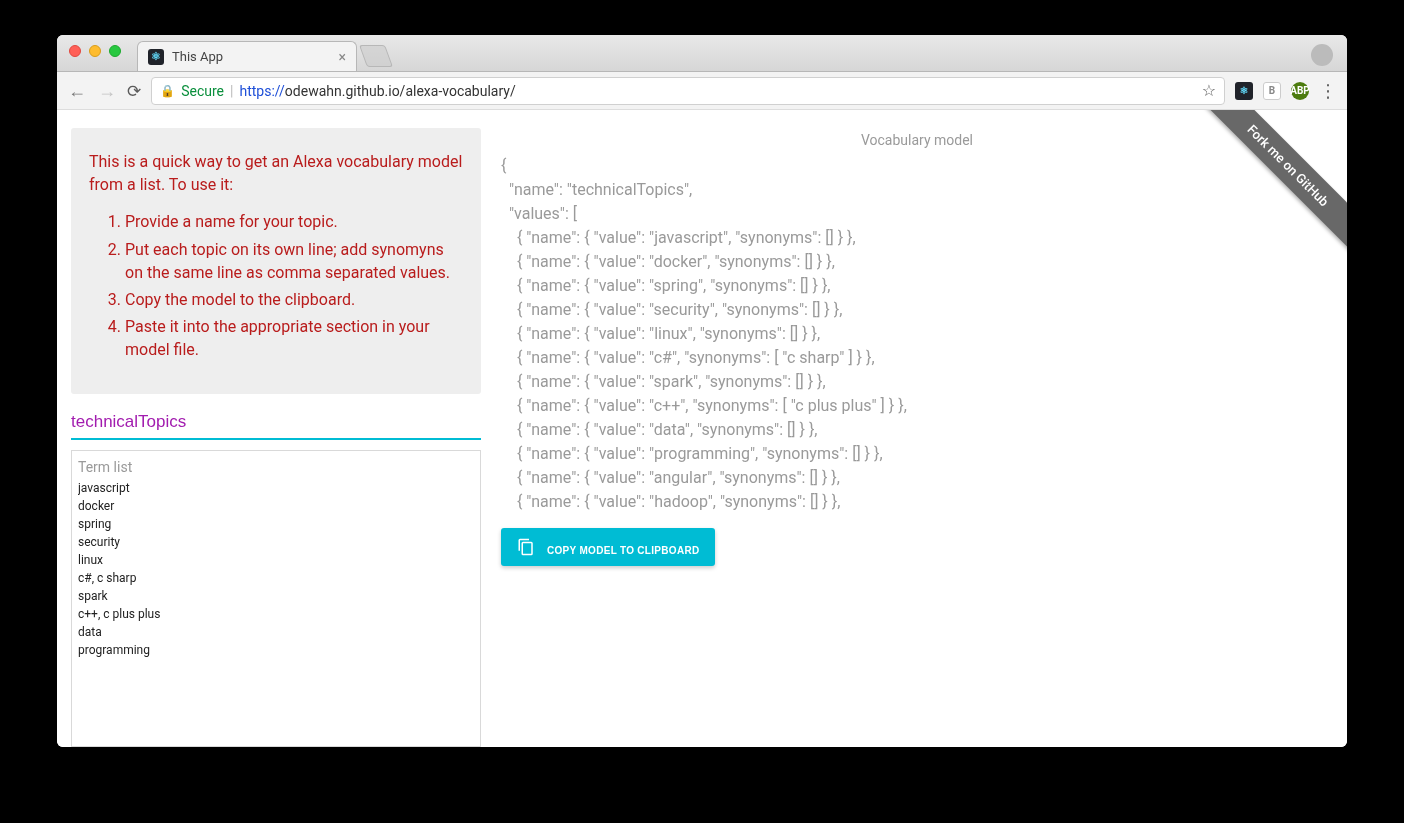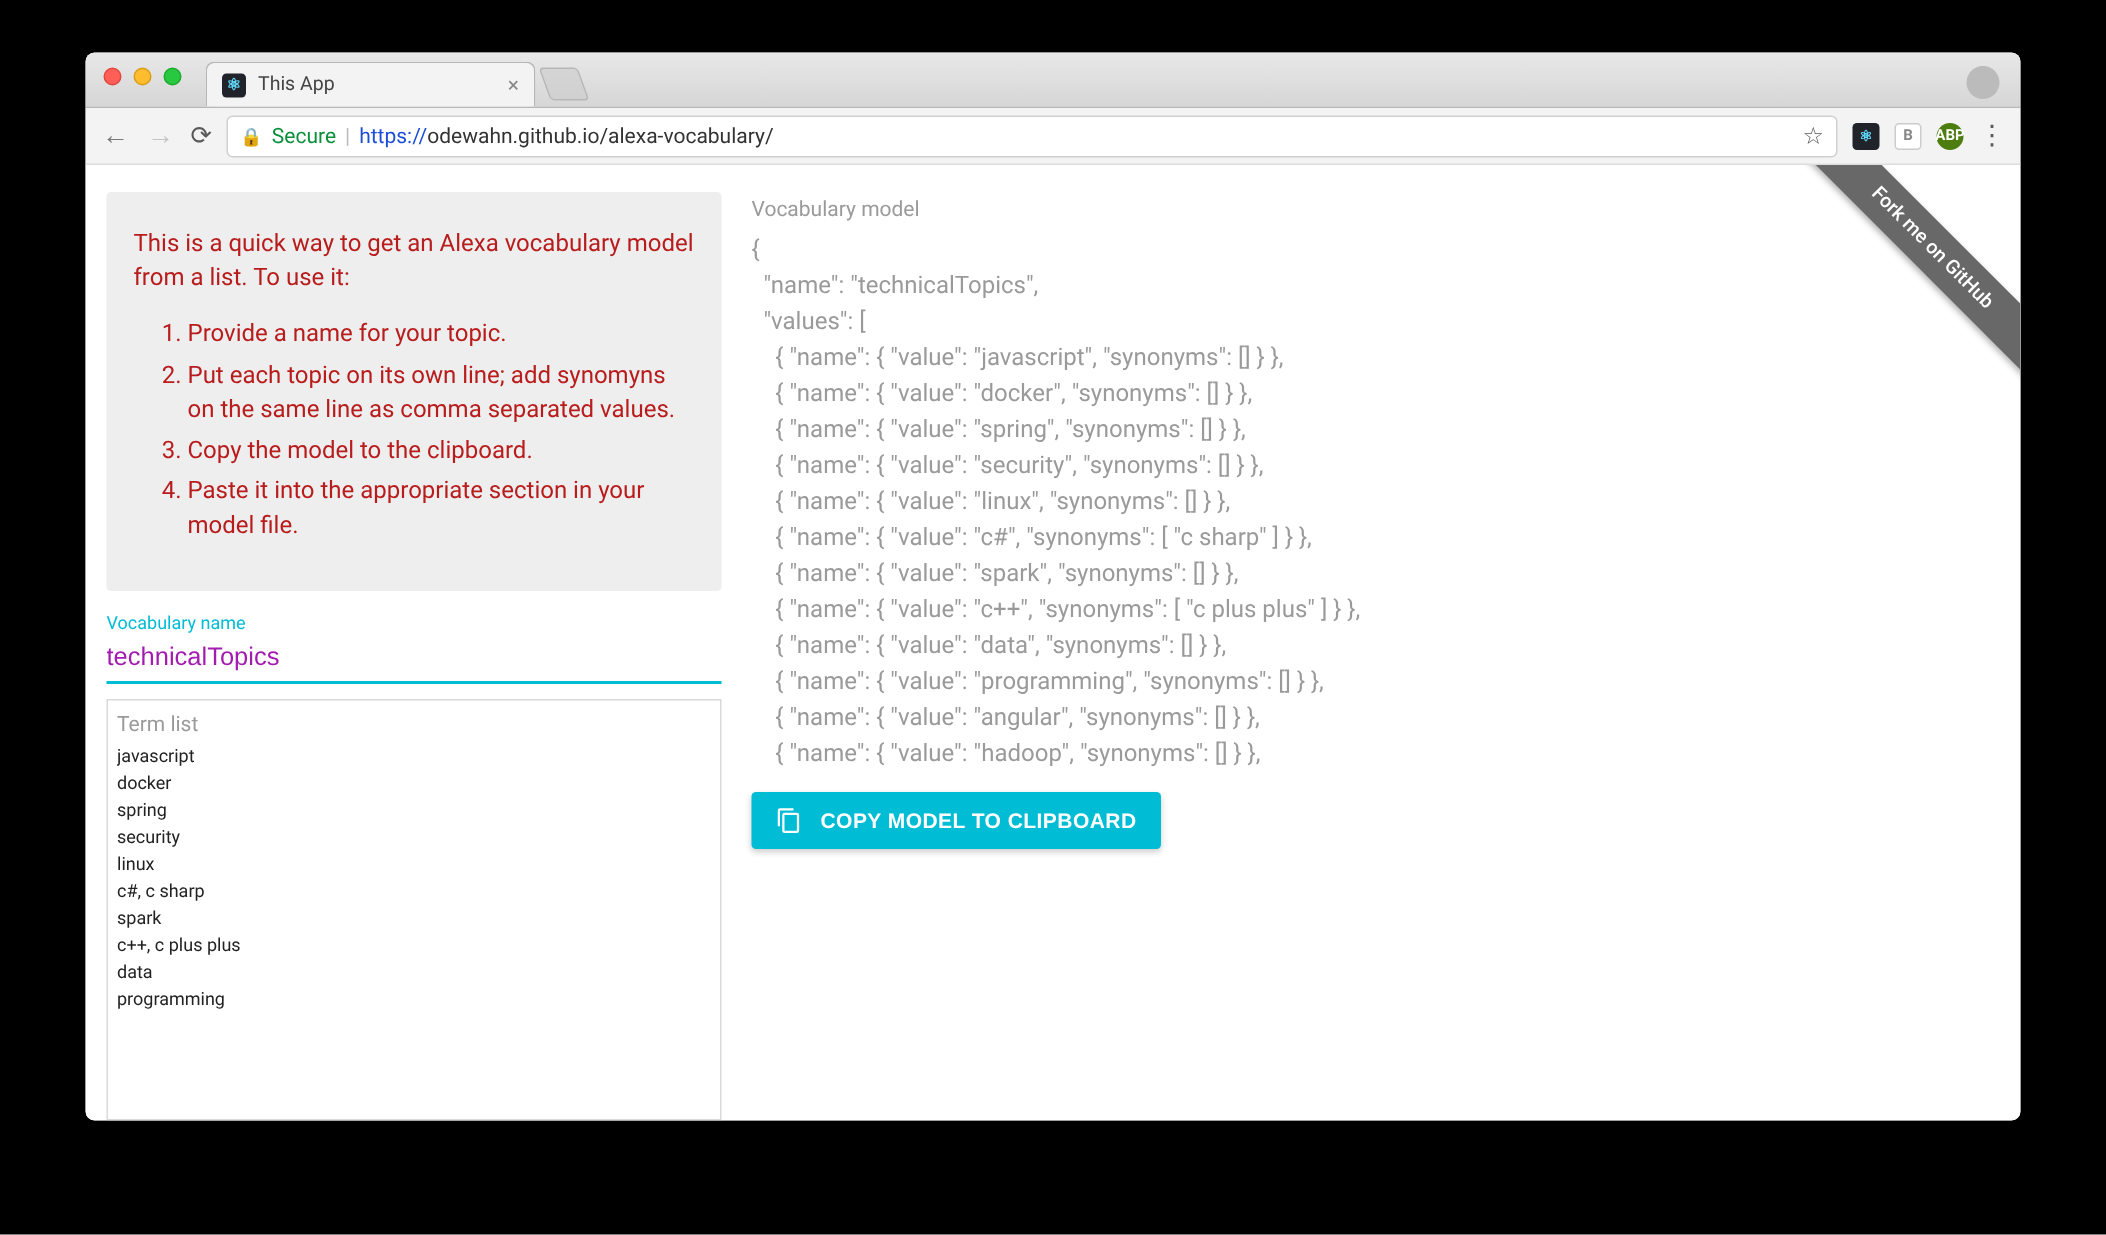--- a/index.html
+++ b/index.html
@@ -177,41 +177,41 @@
     border:none;
     outline:none;
     resize:none;
     font-size:12px;
     color:#222;
     line-height:1.5;
     font-family:inherit;
     height: 250px;
   }
 
-  .right-label { font-size:14px; color:#9a9a9a; margin-bottom:6px;}
+  .right-label { font-size:14px; color:#9a9a9a; margin-bottom:6px;text-align:center;}
   .code-out {
     font-size:16px;
     color:#9a9a9a;
     line-height:1.5;
     font-family: inherit;
     white-space: pre;
   }
   .copy-btn {
     margin-top:14px;
     align-self:flex-start;
     background:#00bcd4;
     color:#fff;
     border:none;
     border-radius:3px;
     padding:10px 16px;
-    font-size:14px;
+    font-size:10px;
     font-weight:600;
     letter-spacing:0.3px;
     display:flex;
-    align-items:center;
+    align-items:flex-end;
     gap:12px;
     cursor:pointer;
     box-shadow:0 2px 4px rgba(0,0,0,0.2);
   }
   .copy-icon{width:18px;height:18px;fill:#fff;}
 
   
   .ribbon {
     position:absolute;
     top:0; right:0;
@@ -285,21 +285,20 @@
           <p>This is a quick way to get an Alexa vocabulary model from a list. To use it:</p>
           <ol id="steps-list">
               <li>Provide a name for your topic.</li>
               <li>Put each topic on its own line; add synomyns on the same line as comma separated values.</li>
               <li>Copy the model to the clipboard.</li>
               <li>Paste it into the appropriate section in your model file.</li>
             </ol>
         </div>
 
         <div class="field">
-          <label class="field-label">Vocabulary name</label>
           <input class="text-input" type="text" value="technicalTopics" style="">
         </div>
 
         <div class="term-box">
           <div class="mini-label">Term list</div>
           <textarea class="term-textarea" style="">javascript
 docker
 spring
 security
 linux

